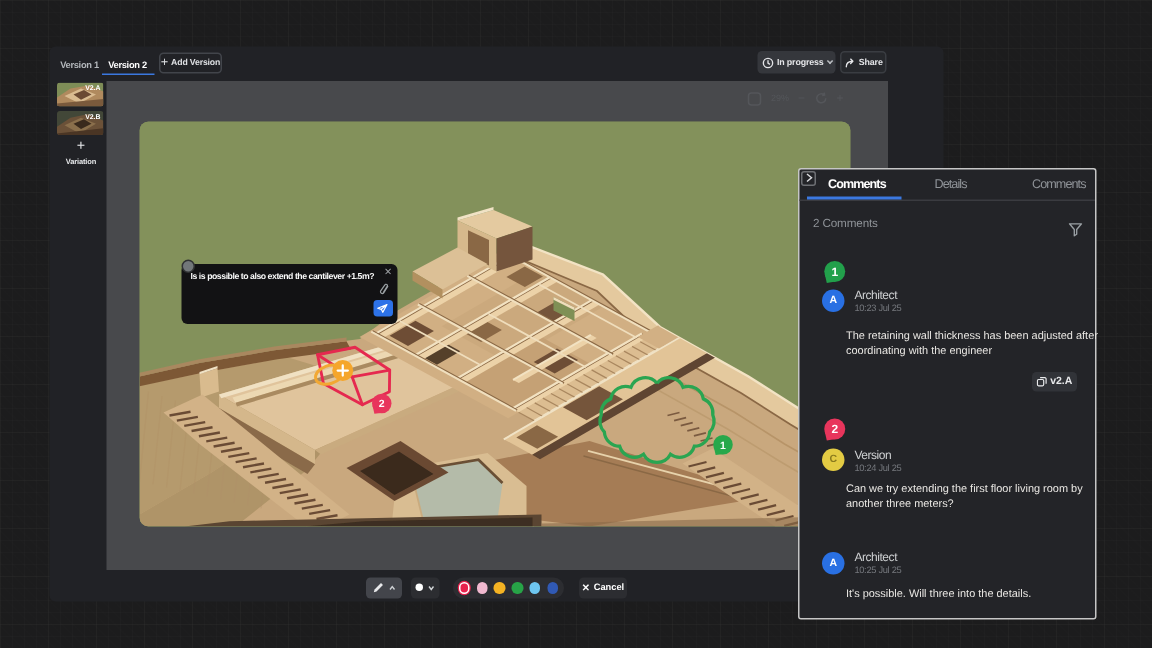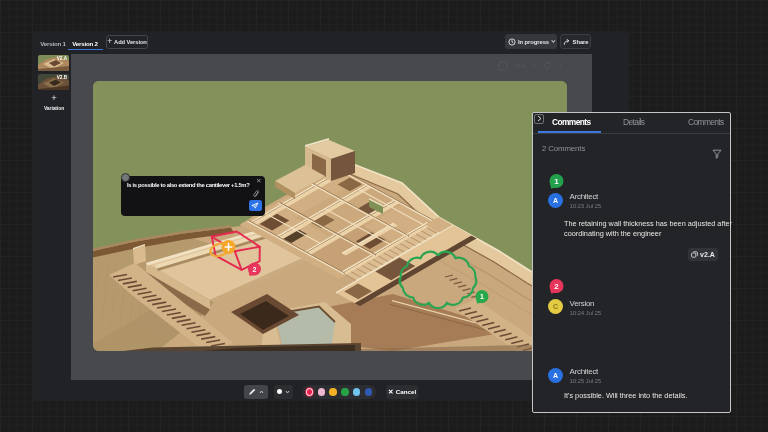--- a/index.html
+++ b/index.html
@@ -414,18 +414,19 @@
   <div class="pin" style="left:15px; top:164.5px;">
     <svg width="17" height="17" viewBox="0 0 17 17">
         <circle cx="8.5" cy="8" r="7" fill="#e8355c"></circle>
         <polygon points="1.8,9.5 3.2,15.6 9,14.6" fill="#e8355c"></polygon>
         <text x="8.5" y="10.8" font-size="8" font-weight="bold" fill="#fff" text-anchor="middle" font-family="Liberation Sans">2</text>
       </svg>
   </div>
   <div class="avatar" style="left:15px; top:186px; background:#e3cb43; color:#8a7a1e;">C</div>
   <div class="uname" style="top:187.2px;">Version</div>
   <div class="utime" style="top:197px;">10:24 Jul 25</div>
+  <div class="ctext" style="top:208.4px;">Can we try extending the first floor living room by<br>another three meters?</div>
 
   <div class="avatar" style="left:15px; top:254.5px; background:#2970e3;">A</div>
   <div class="uname" style="top:255.4px;">Architect</div>
   <div class="utime" style="top:265.2px;">10:25 Jul 25</div>
   <div class="ctext" style="top:278px;">It's possible. Will three into the details.</div>
 </div>
 
 </body></html>

